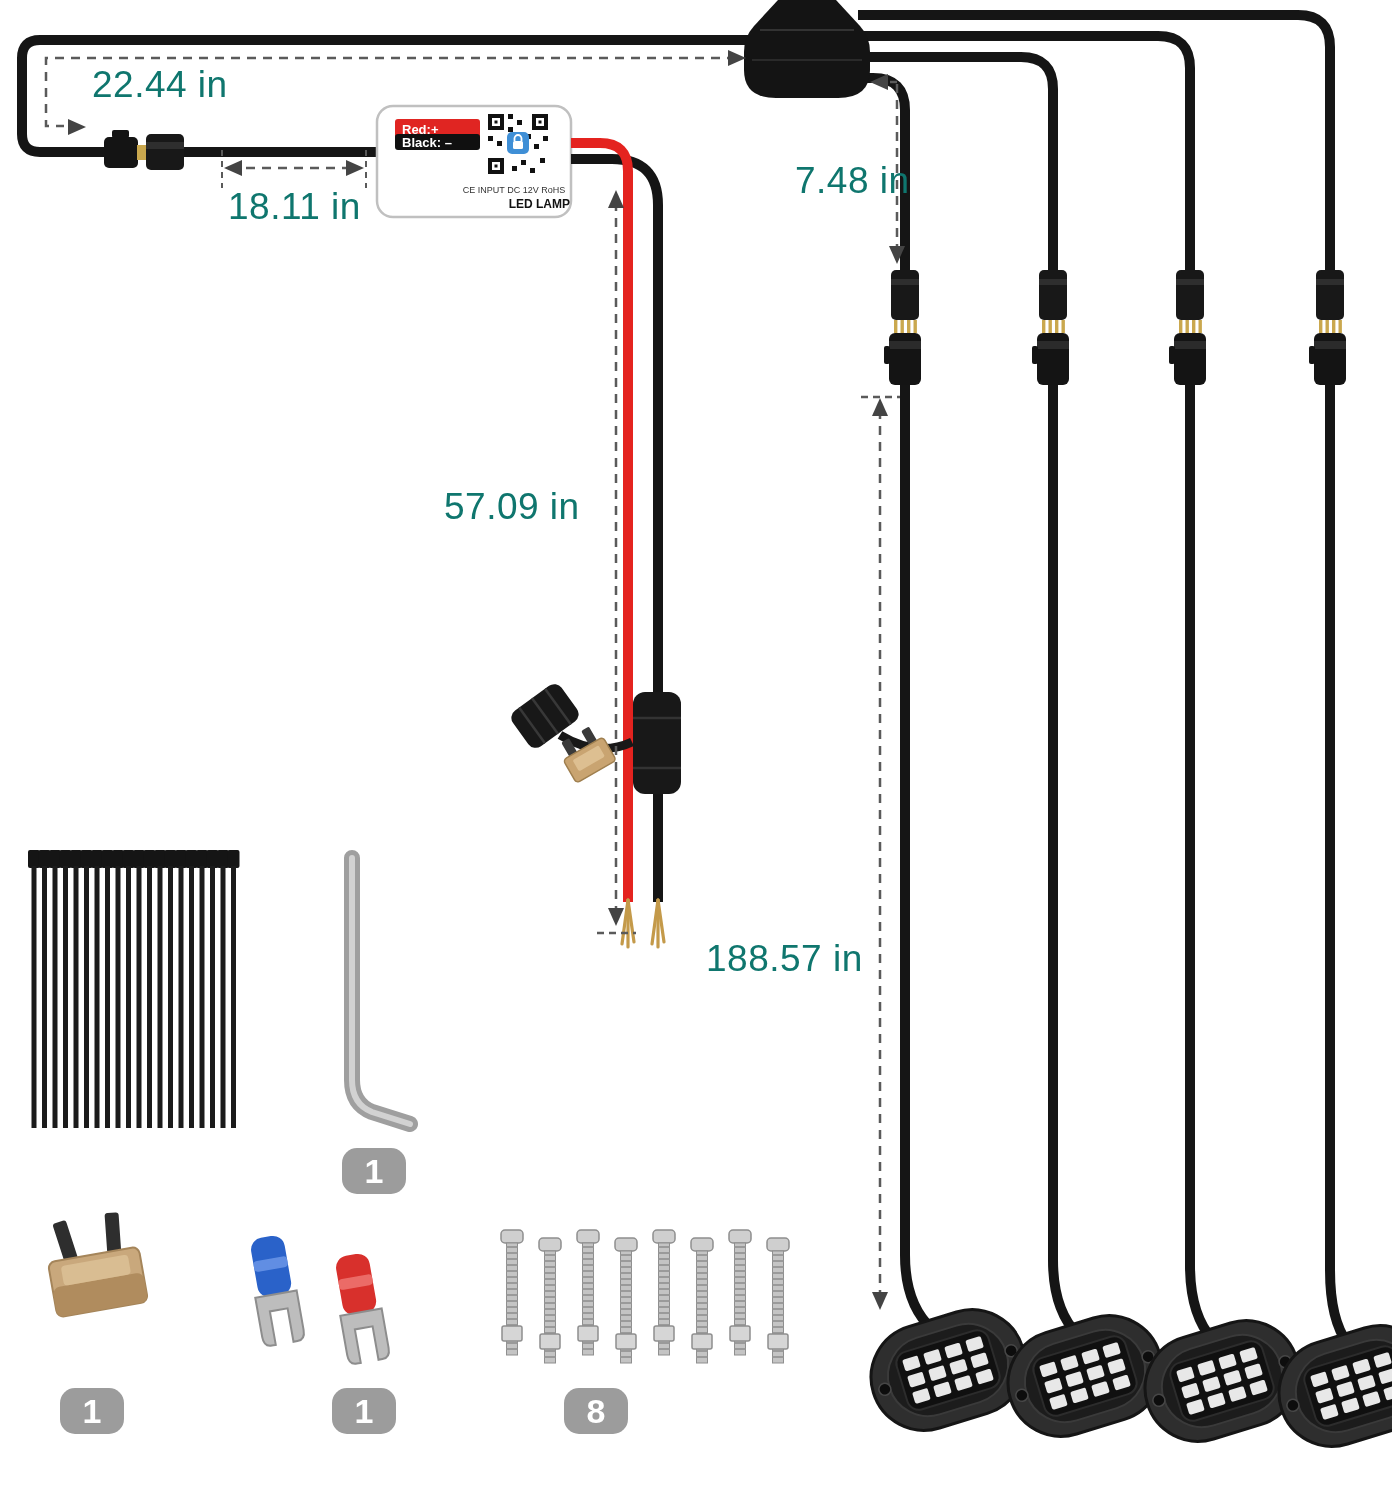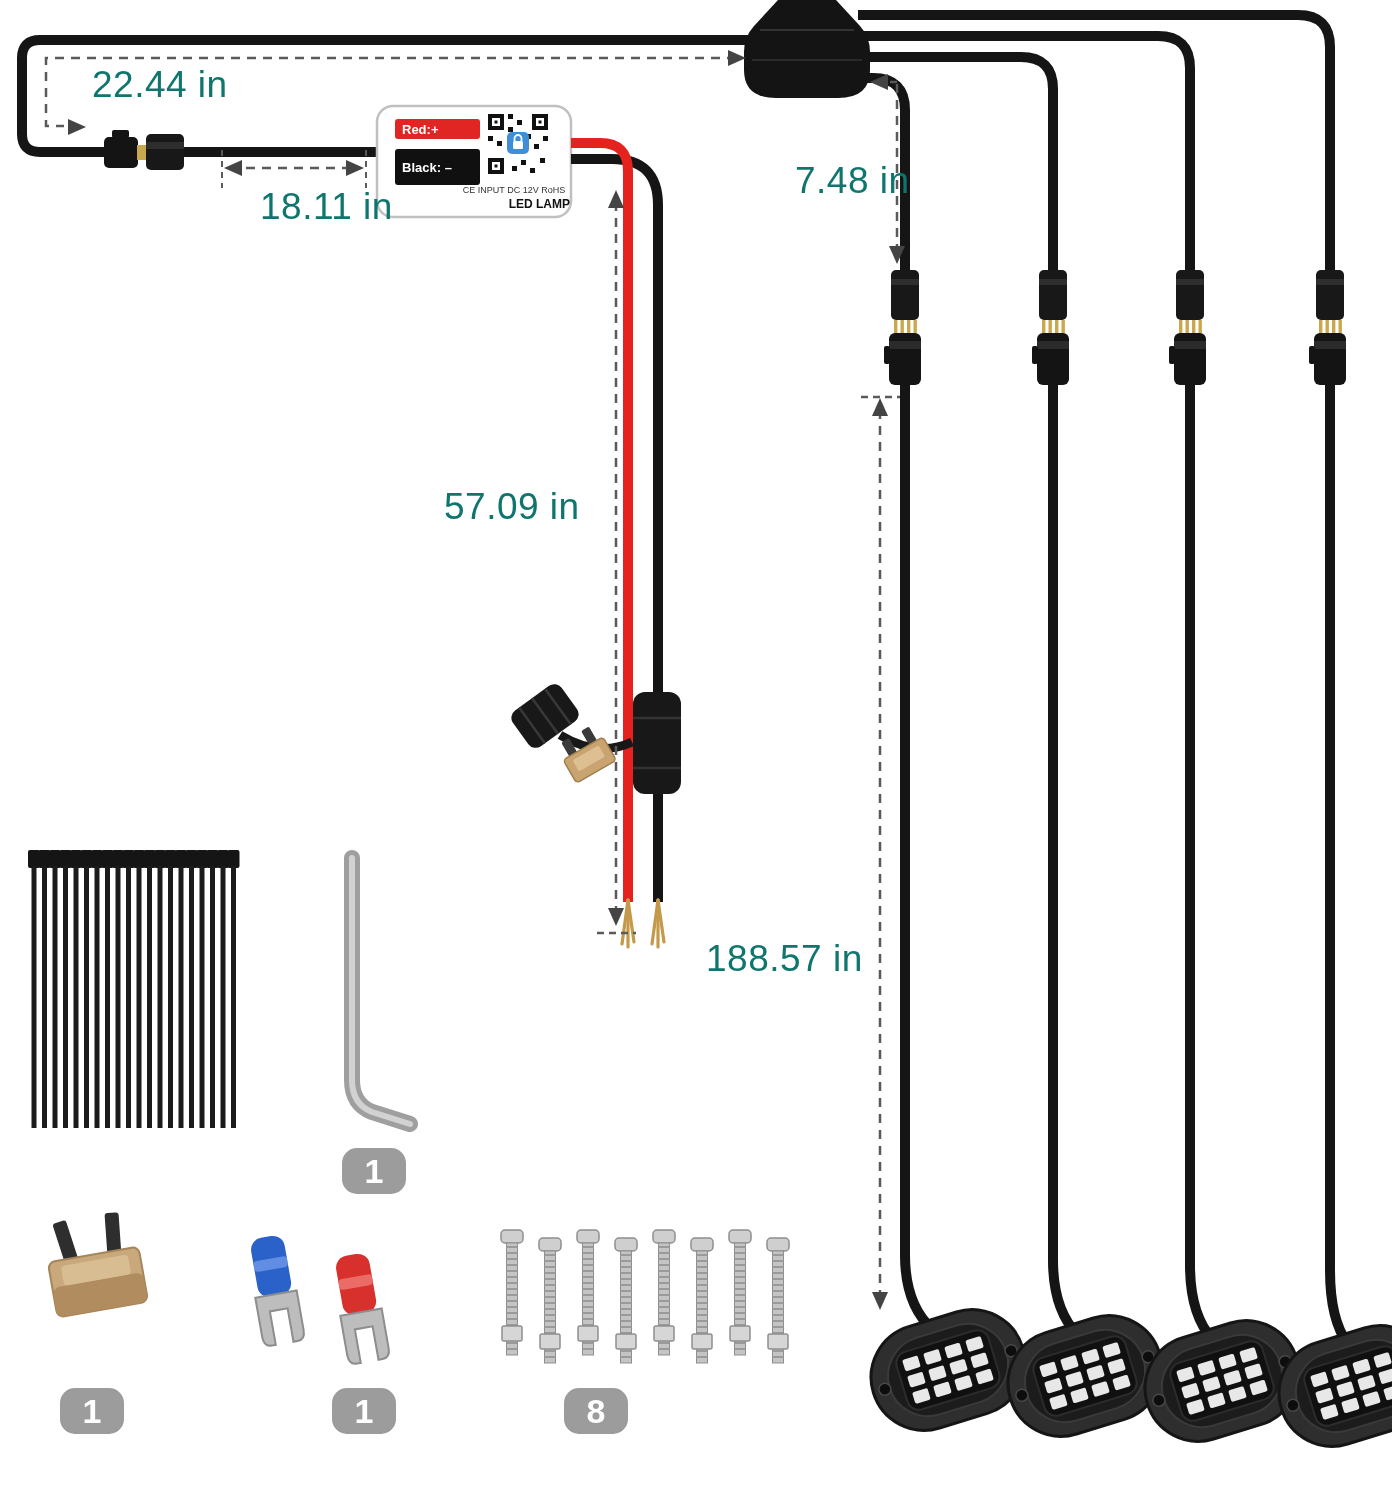--- a/index.html
+++ b/index.html
@@ -5,21 +5,21 @@
   * { box-sizing: border-box; }
   html,body { margin:0; padding:0; background:#fff; font-family:"Liberation Sans", sans-serif; }
   .canvas { position:relative; width:1392px; height:1495px; background:#fff; overflow:hidden; }
   .canvas > svg { position:absolute; left:0; top:0; }
   .dim-label { position:absolute; color:#0f766e; font-size:37px; white-space:nowrap; letter-spacing:0.5px; }
   .badge { position:absolute; background:#9c9c9c; color:#fff; font-weight:bold; font-size:34px;
            width:64px; height:46px; border-radius:15px; display:flex; align-items:center; justify-content:center; }
   .ctrl-label { position:absolute; color:#fff; font-size:13px; font-weight:bold; display:flex;
                 align-items:center; padding-left:7px; border-radius:3px; }
   .ctrl-red   { left:395px; top:119px; width:85px; height:20px; background:#e02522; }
-  .ctrl-black { left:395px; top:149px; width:85px; height:36px; background:#101010; }
+  .ctrl-black { left:395px; top:134px; width:85px; height:16px; background:#101010; }
   .ctrl-cert  { position:absolute; left:458px; top:185px; width:112px; font-size:9px; color:#333; text-align:center; }
   .ctrl-lamp  { position:absolute; left:458px; top:197px; width:112px; font-size:12px; font-weight:bold; color:#111; text-align:right; }
 </style>
 </head>
 <body>
 
 <div class="canvas">
 
 <svg width="1392" height="1495" viewBox="0 0 1392 1495">
   <defs>
@@ -286,21 +286,21 @@
     <use href="#screw" x="588" y="1230"></use>
         <use href="#screw" x="626" y="1238"></use>
     <use href="#screw" x="664" y="1230"></use>
         <use href="#screw" x="702" y="1238"></use>
     <use href="#screw" x="740" y="1230"></use>
         <use href="#screw" x="778" y="1238"></use>
   </g>
 </svg>
 
 <div class="dim-label" style="left:92px; top:64px;">22.44 in</div>
-<div class="dim-label" style="left:228px; top:186px;margin-left:32px;">18.11 in</div>
+<div class="dim-label" style="left:228px; top:186px;">18.11 in</div>
 <div class="dim-label" style="left:760px; top:160px;margin-left:35px;">7.48 in</div>
 <div class="dim-label" style="left:444px; top:486px;">57.09 in</div>
 <div class="dim-label" style="left:706px; top:938px;">188.57 in</div>
 
 <div class="ctrl-label ctrl-red">Red:+</div>
 <div class="ctrl-label ctrl-black">Black: –</div>
 <div class="ctrl-cert">CE  INPUT DC 12V  RoHS</div>
 <div class="ctrl-lamp">LED LAMP</div>
 
 <div class="badge" style="left:342px; top:1148px;">1</div>

